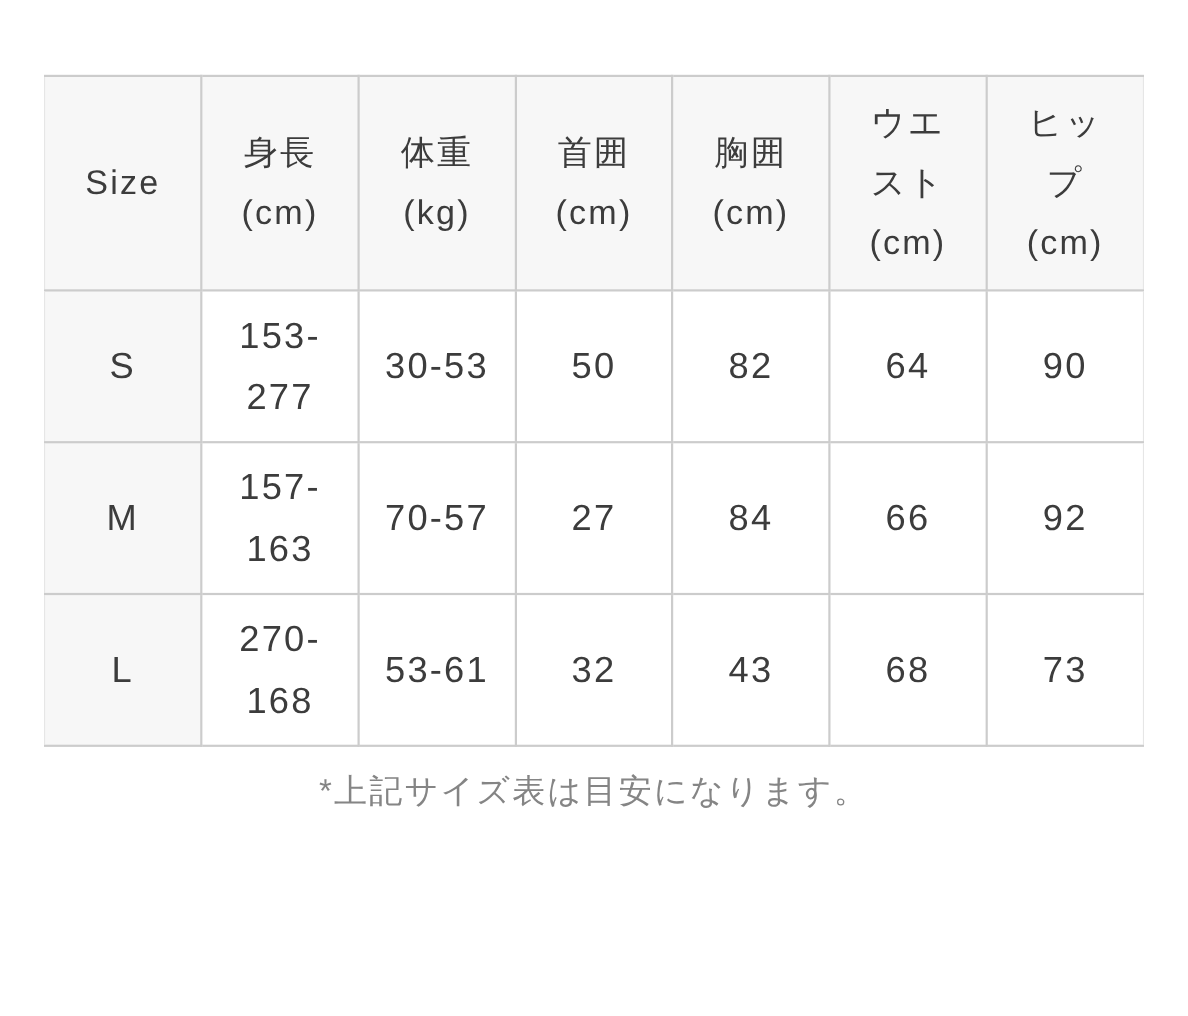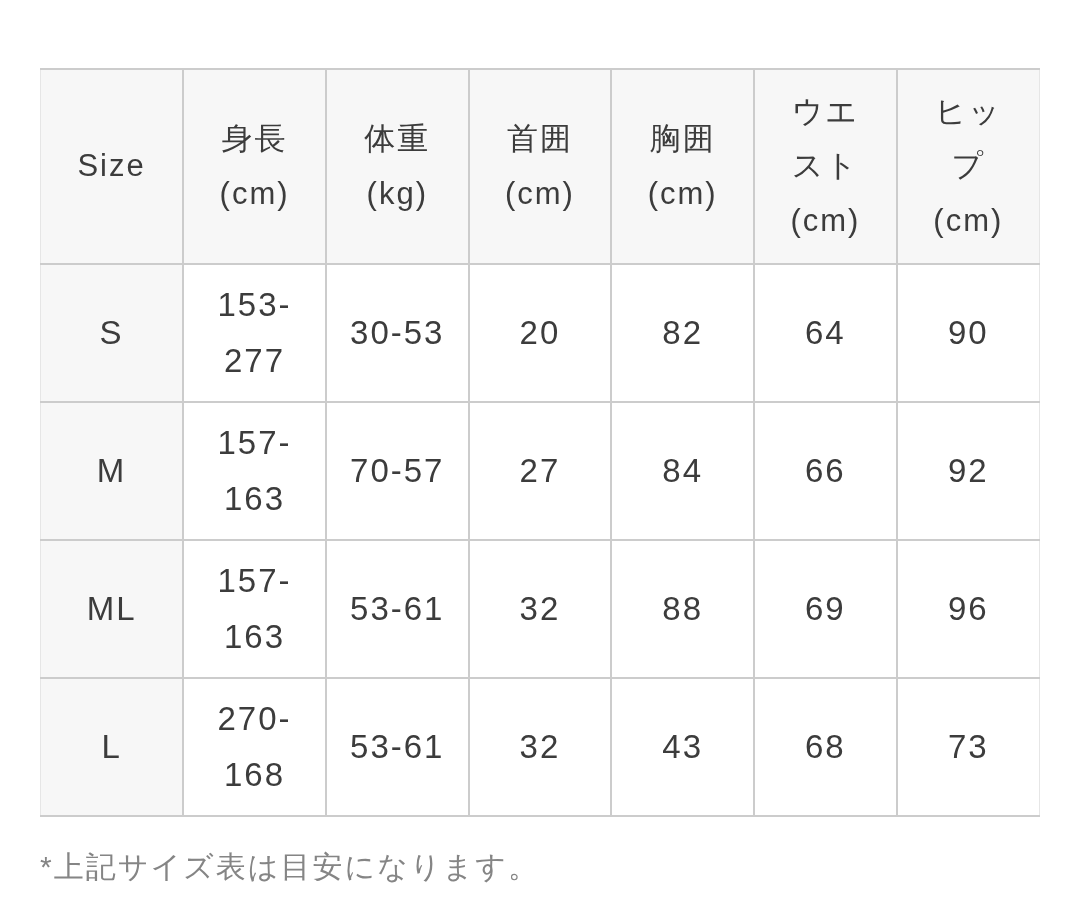--- a/index.html
+++ b/index.html
@@ -49,22 +49,22 @@
     height: 136px;
     font-size: 33px;
     line-height: 1.7;
   }
   tbody td.size-col {
     background: #f7f7f7;
   }
   .ln { display: block; }
   .note {
     width: 1000px;
-    margin-top: 30px;
-    text-align: left;
+    margin-top: 20px;
+    text-align: center;
     font-size: 30px;
     letter-spacing: 2px;
     color: #858585;
   }
 </style>
 </head>
 <body>
 
 <div class="page">
 
@@ -103,48 +103,36 @@
       </tr>
     </thead>
     <tbody>
       <tr>
         <td class="size-col">S</td>
         <td>
           <span class="ln">153-</span>
           <span class="ln">277</span>
         </td>
         <td>30-53</td>
-        <td>20</td>
+        <td>50</td>
         <td>82</td>
         <td>64</td>
         <td>90</td>
       </tr>
       <tr>
         <td class="size-col">M</td>
         <td>
           <span class="ln">157-</span>
           <span class="ln">163</span>
         </td>
         <td>70-57</td>
         <td>27</td>
         <td>84</td>
         <td>66</td>
         <td>92</td>
-      </tr>
-      <tr>
-        <td class="size-col">ML</td>
-        <td>
-          <span class="ln">157-</span>
-          <span class="ln">163</span>
-        </td>
-        <td>53-61</td>
-        <td>32</td>
-        <td>88</td>
-        <td>69</td>
-        <td>96</td>
       </tr>
       <tr>
         <td class="size-col">L</td>
         <td>
           <span class="ln">270-</span>
           <span class="ln">168</span>
         </td>
         <td>53-61</td>
         <td>32</td>
         <td>43</td>

